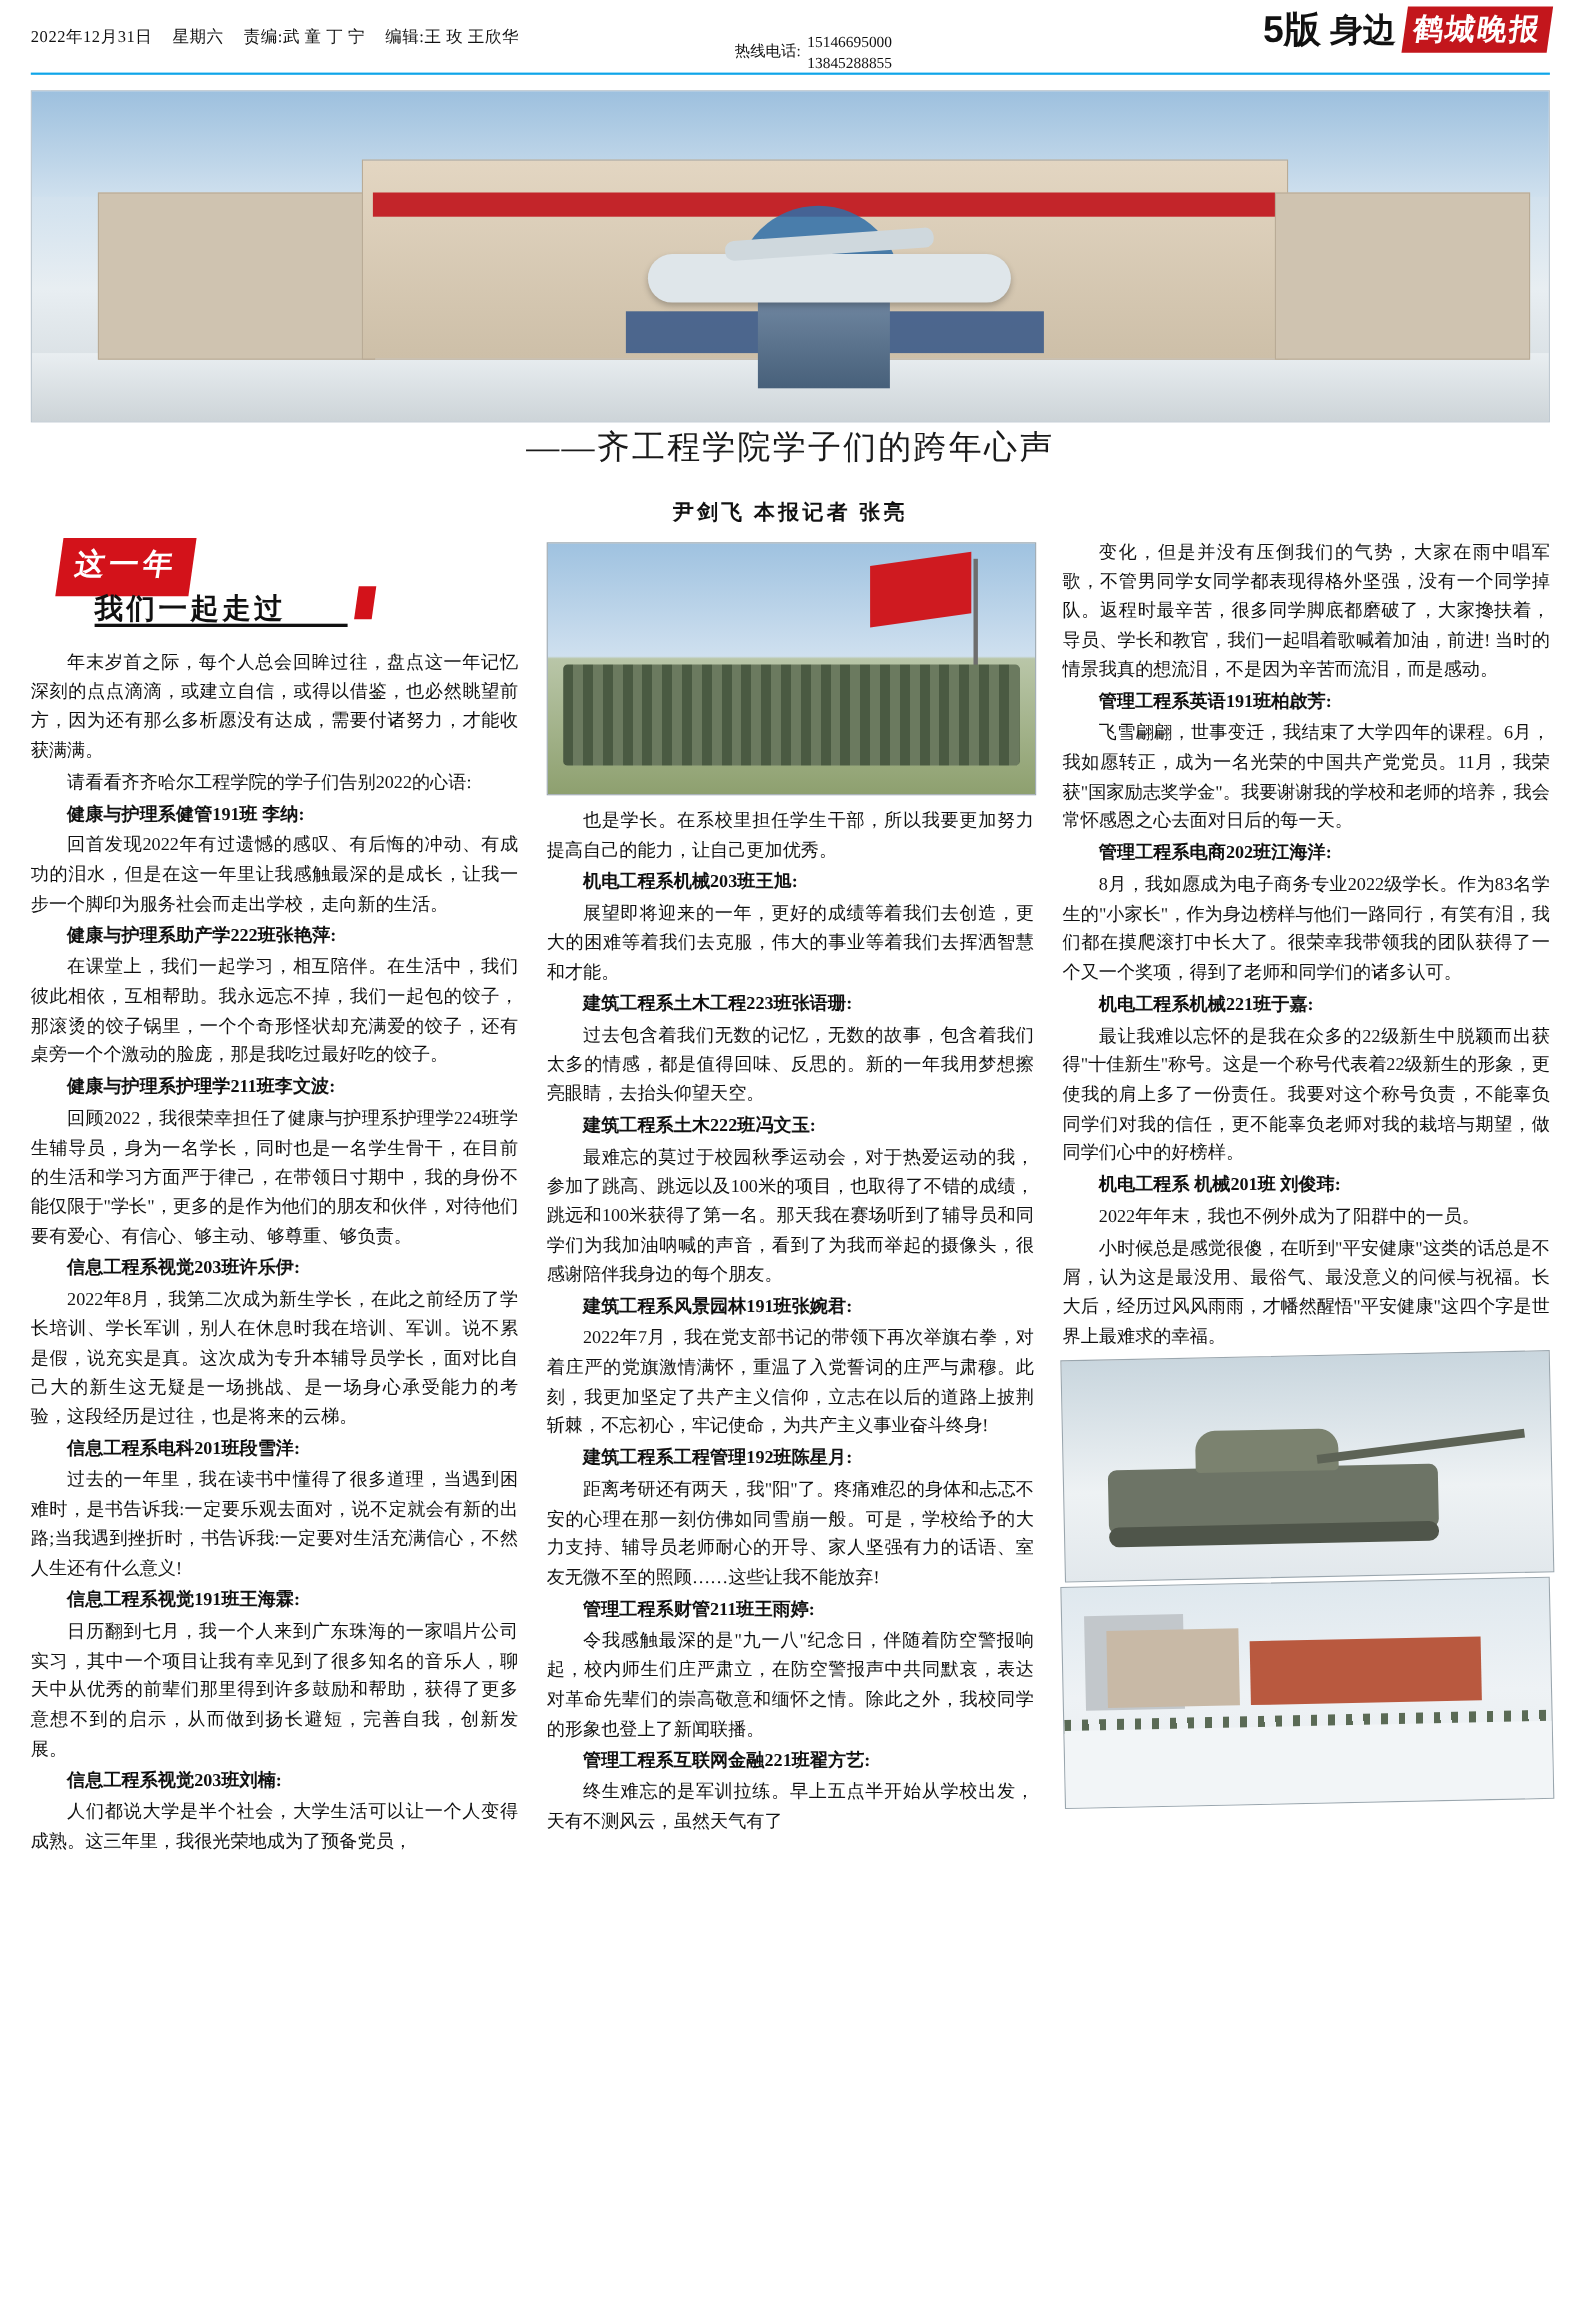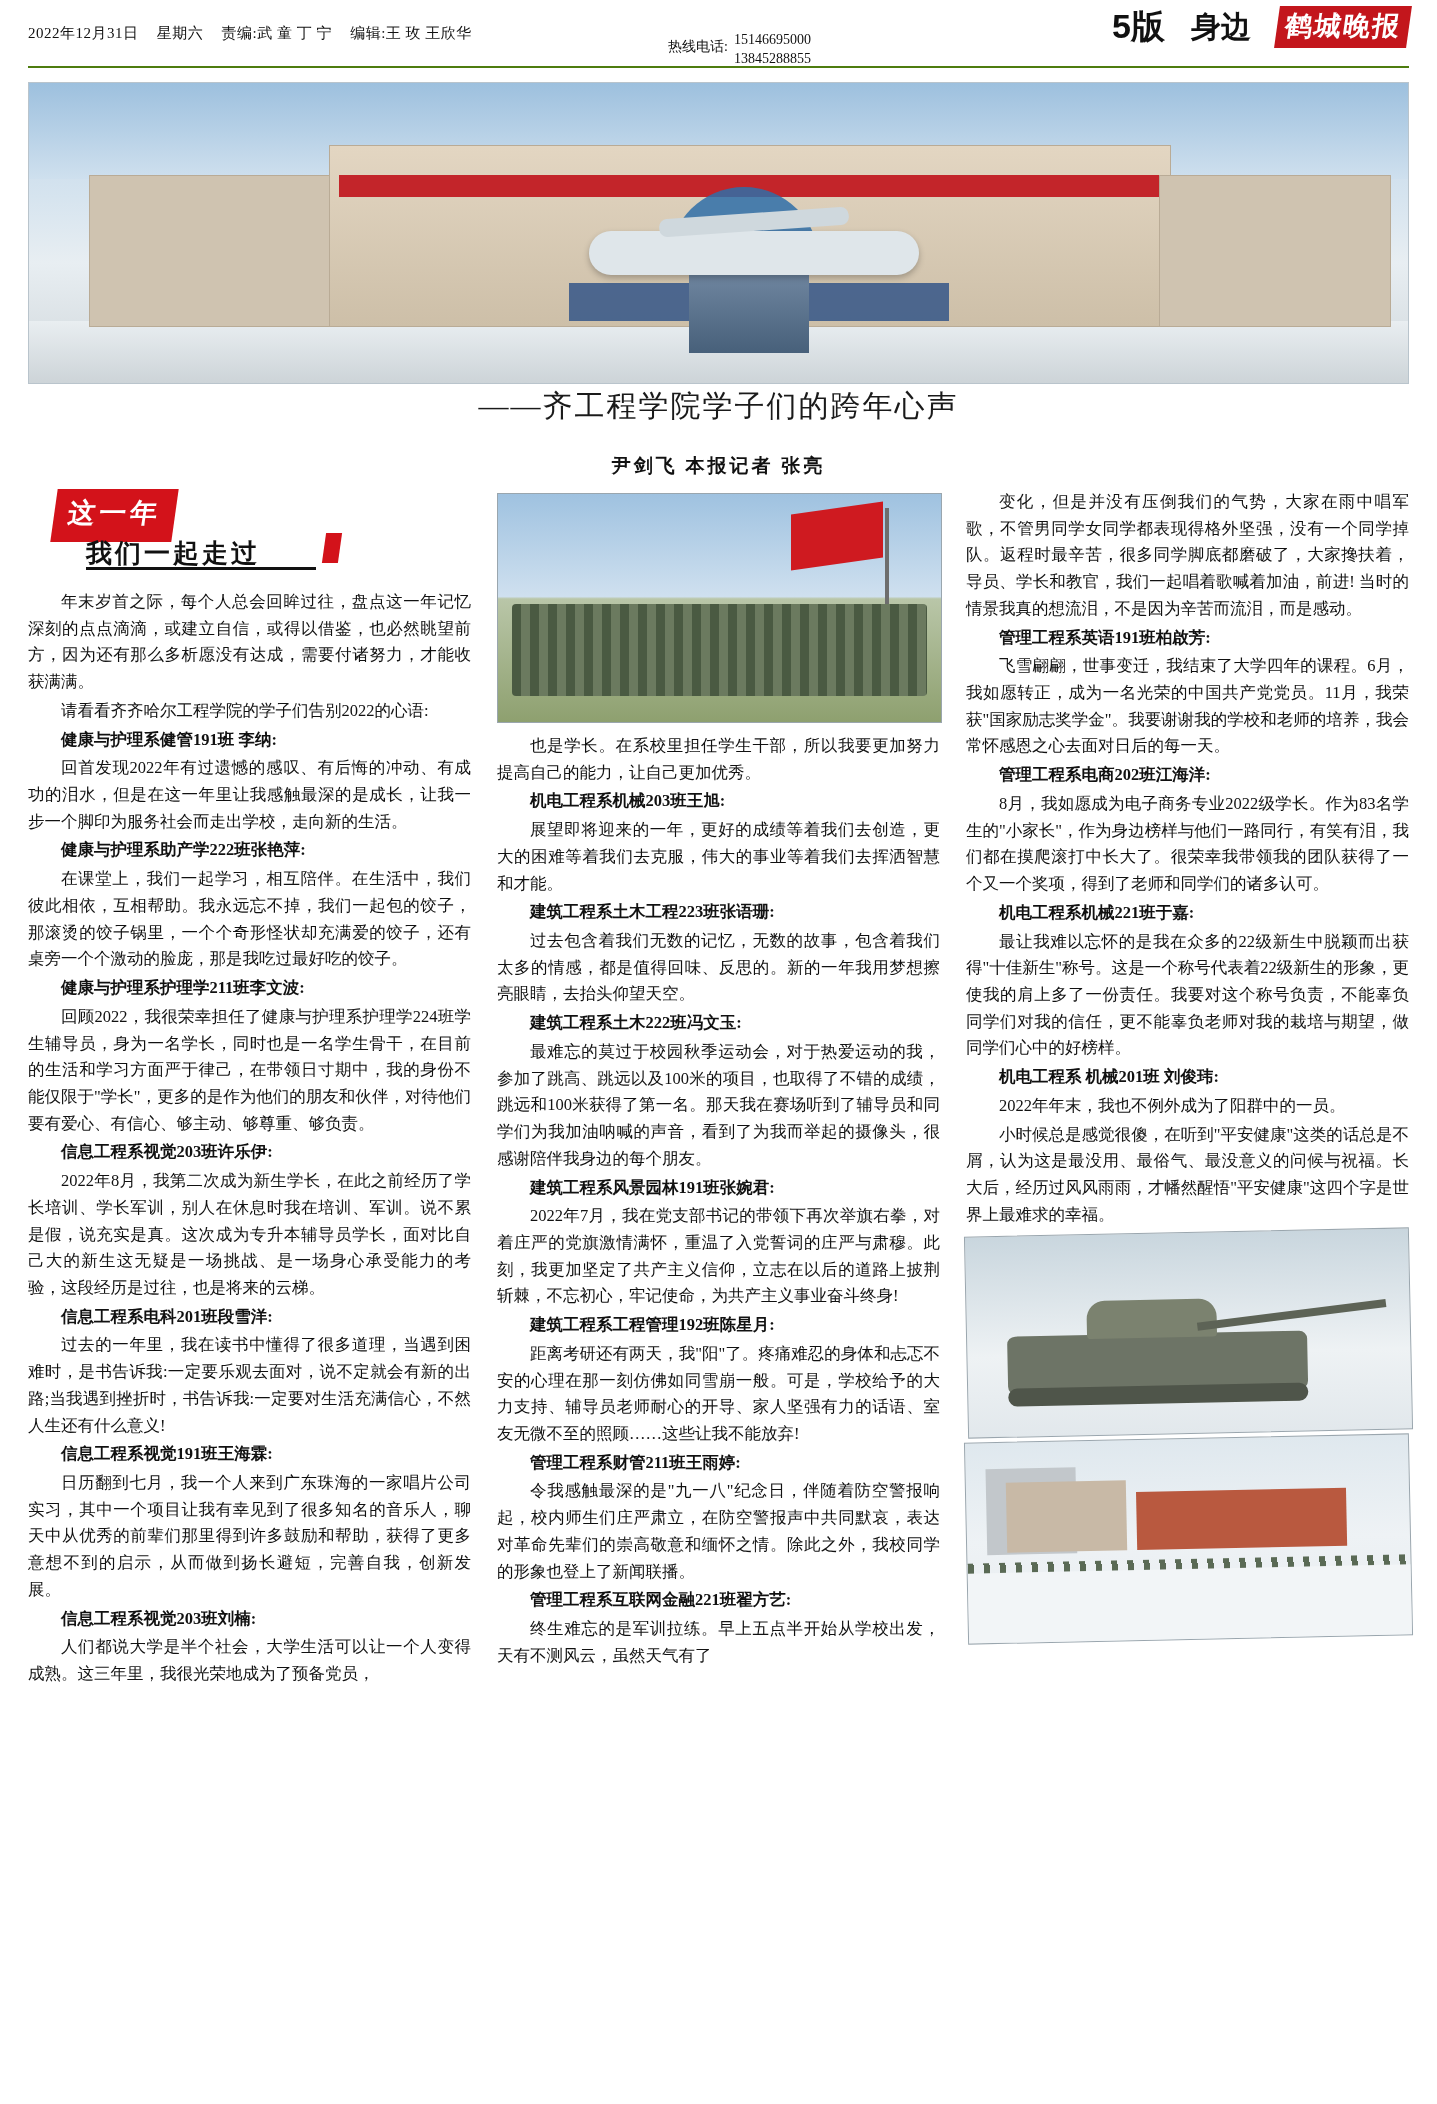--- a/index.html
+++ b/index.html
@@ -6,30 +6,30 @@
   body{
     width:1437px;height:2104px;background:#ffffff;
     font-family:"Liberation Serif",serif;color:#111;
     position:relative;overflow:hidden;
   }
   .page{position:relative;width:1437px;height:2104px;box-sizing:border-box;padding:0 28px;}
 
   
   .masthead{
     position:relative;height:66px;display:flex;align-items:center;
-    border-bottom:2px solid #4d7c0f;
+    border-bottom:2px solid #0ea5e9;
   }
   .mast-left{font-size:15px;letter-spacing:.5px;white-space:nowrap;}
   .mast-left span{margin-right:14px;}
   .mast-hotline{
     position:absolute;left:640px;top:12px;font-size:14px;display:flex;align-items:flex-start;gap:6px;margin-top:19px;
   }
   .mast-hotline .label{padding-top:7px;}
   .mast-hotline .nums{line-height:1.35;}
-  .mast-right{position:absolute;right:0;top:4px;display:flex;align-items:center;gap:26px;}
+  .mast-right{position:absolute;right:0;top:4px;display:flex;align-items:center;gap:8px;}
   .mast-right .banci{font-size:34px;font-weight:bold;font-family:"Liberation Sans",sans-serif;}
   .mast-right .shenbian{font-size:30px;font-weight:bold;}
   .logo-box{
     background:#c3161c;color:#fff;font-size:27px;font-weight:bold;
     padding:2px 8px 4px 8px;letter-spacing:2px;
     transform:skewX(-8deg);
     font-family:"Liberation Serif",serif;
   }
 
   

